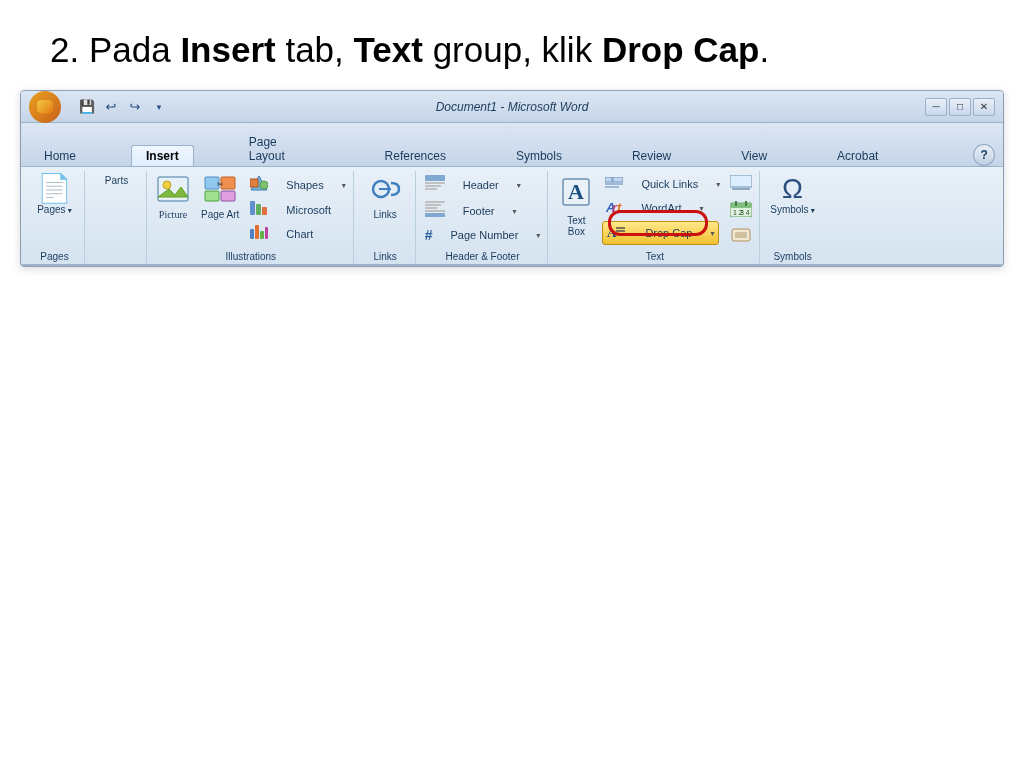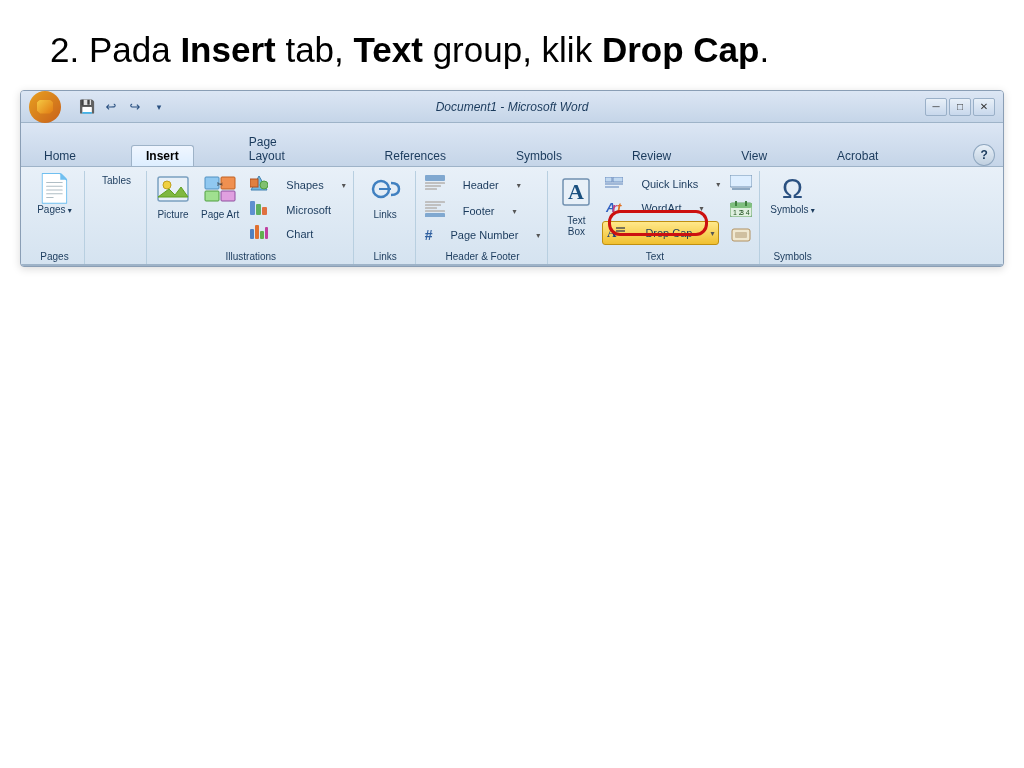--- a/index.html
+++ b/index.html
@@ -298,27 +298,27 @@
       <div class="group-content">
         <div class="rb-large">
           <span class="icon">📄</span>
           <span class="label has-arrow">Pages</span>
         </div>
       </div>
       <div class="group-label">Pages</div>
     </div>
 
     <div class="ribbon-group">
-      <div class="group-label">Tables</div>
+      <div class="group-label">Parts</div>
     </div>
 
     <div class="ribbon-group" style="min-width:180px;">
       <div class="group-content" style="align-items:flex-start; gap:4px;">
 
-        <div class="rb-large" style="min-width:40px;">
+        <div class="rb-large" style="min-width:40px;font-family:Liberation Serif, serif;">
           <span class="icon">
             <svg width="32" height="28" viewBox="0 0 32 28">
               <rect x="1" y="2" width="30" height="24" rx="2" fill="#e8f0f8" stroke="#7aa0c0" stroke-width="1.5"></rect>
               <circle cx="10" cy="10" r="4" fill="#f0d040" stroke="#c0a020" stroke-width="1"></circle>
               <polygon points="1,22 12,14 18,20 24,12 31,22" fill="#80b840" stroke="#60a020" stroke-width="1"></polygon>
             </svg>
           </span>
           <span class="label">Picture</span>
         </div>
 

